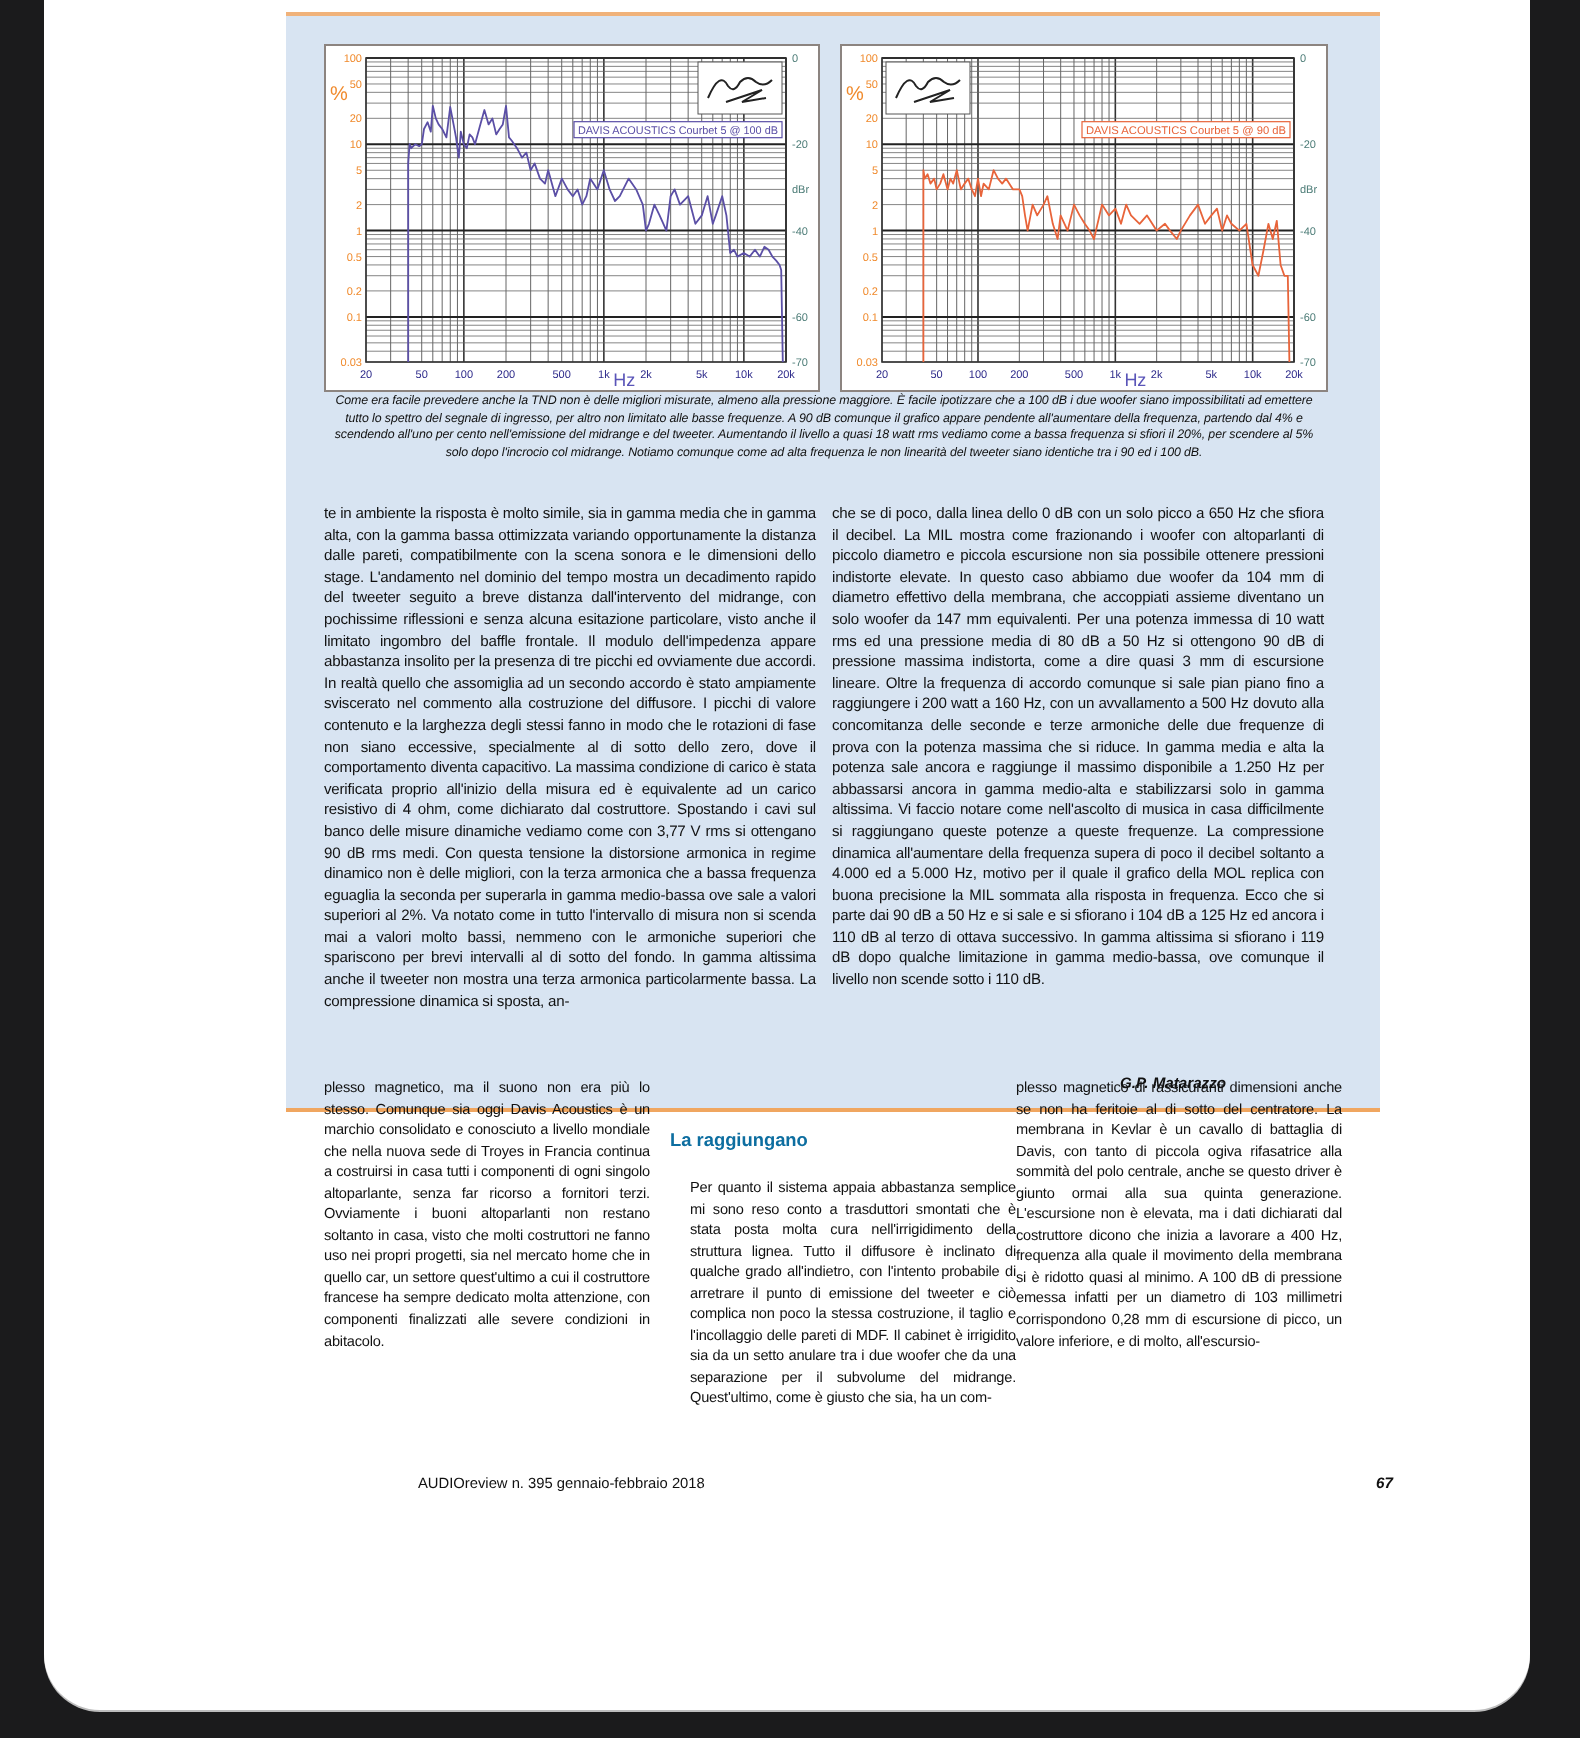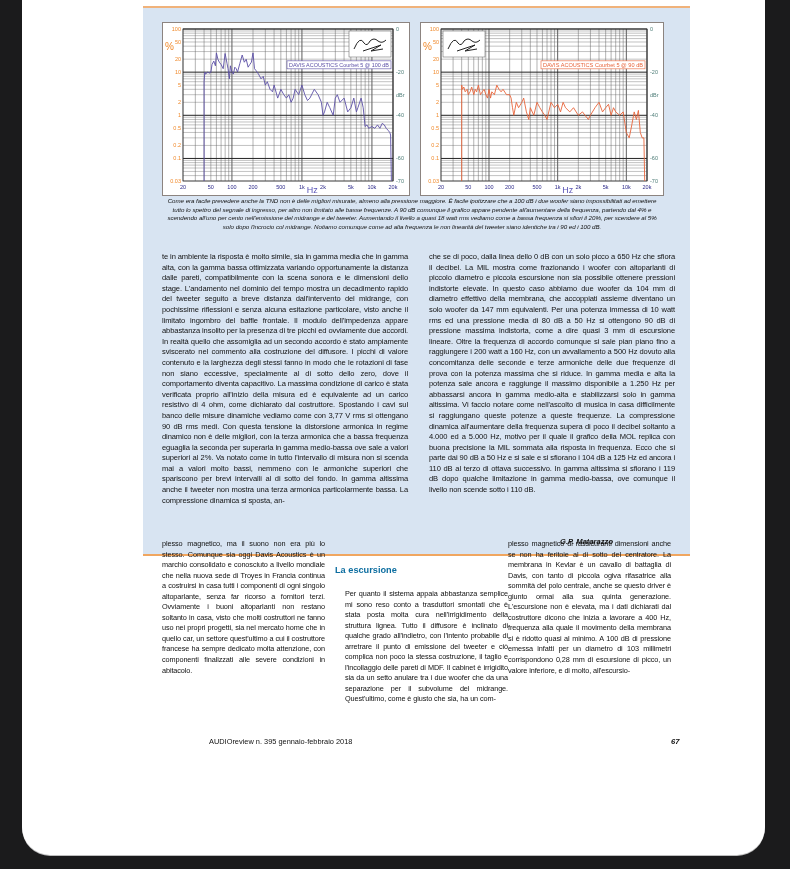--- a/index.html
+++ b/index.html
@@ -33,21 +33,21 @@
   .col p { margin:0; }
   .boxcol { top:252px; width:246px; }
   .signature {
     position:absolute; left:560px; top:537px; width:98px; 
     font-weight:bold; font-style:italic; font-size:7.6px; color:#111;
   }
   .section-title {
     position:absolute; left:335px; top:565px; font-weight:bold; font-size:9.2px; color:#0d6ea0;
   }
   .footer-left { position:absolute; left:161px; top:737px; font-size:7.4px; color:#111;margin-left:48px; }
-  .footer-right { position:absolute; left:671px; top:737px; font-size:7.6px; color:#111; font-style:italic; font-weight:bold; }
+  .footer-right { position:absolute; left:688px; top:737px; font-size:7.6px; color:#111; font-style:italic; font-weight:bold; }
   .bodycol { top:539px; width:163px; font-size:7.3px; line-height:10.55px; }
 </style>
 </head>
 <body>
 
 <div class="page">
   <div class="boxout"></div>
 </div>
 
 <div class="chart-frame" style="left:162px; top:22px; width:246px; height:172px;">
@@ -257,29 +257,29 @@
     </svg>
 </div>
 
 <div class="caption">
   <p>Come era facile prevedere anche la TND non è delle migliori misurate, almeno alla pressione maggiore. È facile ipotizzare che a 100 dB i due woofer siano impossibilitati ad emettere tutto lo spettro del segnale di ingresso, per altro non limitato alle basse frequenze. A 90 dB comunque il grafico appare pendente all'aumentare della frequenza, partendo dal 4% e scendendo all'uno per cento nell'emissione del midrange e del tweeter. Aumentando il livello a quasi 18 watt rms vediamo come a bassa frequenza si sfiori il 20%, per scendere al 5% solo dopo l'incrocio col midrange. Notiamo comunque come ad alta frequenza le non linearità del tweeter siano identiche tra i 90 ed i 100 dB.</p>
 </div>
 
 <div class="col boxcol" style="left:162px;">
   <p>te in ambiente la risposta è molto simile, sia in gamma media che in gamma alta, con la gamma bassa ottimizzata variando opportunamente la distanza dalle pareti, compatibilmente con la scena sonora e le dimensioni dello stage. L'andamento nel dominio del tempo mostra un decadimento rapido del tweeter seguito a breve distanza dall'intervento del midrange, con pochissime riflessioni e senza alcuna esitazione particolare, visto anche il limitato ingombro del baffle frontale. Il modulo dell'impedenza appare abbastanza insolito per la presenza di tre picchi ed ovviamente due accordi. In realtà quello che assomiglia ad un secondo accordo è stato ampiamente sviscerato nel commento alla costruzione del diffusore. I picchi di valore contenuto e la larghezza degli stessi fanno in modo che le rotazioni di fase non siano eccessive, specialmente al di sotto dello zero, dove il comportamento diventa capacitivo. La massima condizione di carico è stata verificata proprio all'inizio della misura ed è equivalente ad un carico resistivo di 4 ohm, come dichiarato dal costruttore. Spostando i cavi sul banco delle misure dinamiche vediamo come con 3,77 V rms si ottengano 90 dB rms medi. Con questa tensione la distorsione armonica in regime dinamico non è delle migliori, con la terza armonica che a bassa frequenza eguaglia la seconda per superarla in gamma medio-bassa ove sale a valori superiori al 2%. Va notato come in tutto l'intervallo di misura non si scenda mai a valori molto bassi, nemmeno con le armoniche superiori che spariscono per brevi intervalli al di sotto del fondo. In gamma altissima anche il tweeter non mostra una terza armonica particolarmente bassa. La compressione dinamica si sposta, an-</p>
 </div>
-<div class="col boxcol" style="left:429px;">
+<div class="col boxcol" style="left:416px;">
   <p>che se di poco, dalla linea dello 0 dB con un solo picco a 650 Hz che sfiora il decibel. La MIL mostra come frazionando i woofer con altoparlanti di piccolo diametro e piccola escursione non sia possibile ottenere pressioni indistorte elevate. In questo caso abbiamo due woofer da 104 mm di diametro effettivo della membrana, che accoppiati assieme diventano un solo woofer da 147 mm equivalenti. Per una potenza immessa di 10 watt rms ed una pressione media di 80 dB a 50 Hz si ottengono 90 dB di pressione massima indistorta, come a dire quasi 3 mm di escursione lineare. Oltre la frequenza di accordo comunque si sale pian piano fino a raggiungere i 200 watt a 160 Hz, con un avvallamento a 500 Hz dovuto alla concomitanza delle seconde e terze armoniche delle due frequenze di prova con la potenza massima che si riduce. In gamma media e alta la potenza sale ancora e raggiunge il massimo disponibile a 1.250 Hz per abbassarsi ancora in gamma medio-alta e stabilizzarsi solo in gamma altissima. Vi faccio notare come nell'ascolto di musica in casa difficilmente si raggiungano queste potenze a queste frequenze. La compressione dinamica all'aumentare della frequenza supera di poco il decibel soltanto a 4.000 ed a 5.000 Hz, motivo per il quale il grafico della MOL replica con buona precisione la MIL sommata alla risposta in frequenza. Ecco che si parte dai 90 dB a 50 Hz e si sale e si sfiorano i 104 dB a 125 Hz ed ancora i 110 dB al terzo di ottava successivo. In gamma altissima si sfiorano i 119 dB dopo qualche limitazione in gamma medio-bassa, ove comunque il livello non scende sotto i 110 dB.</p>
 </div>
 <div class="signature">G.P. Matarazzo</div>
 
 <div class="col bodycol" style="left:162px;">
   <p>plesso magnetico, ma il suono non era più lo stesso. Comunque sia oggi Davis Acoustics è un marchio consolidato e conosciuto a livello mondiale che nella nuova sede di Troyes in Francia continua a costruirsi in casa tutti i componenti di ogni singolo altoparlante, senza far ricorso a fornitori terzi. Ovviamente i buoni altoparlanti non restano soltanto in casa, visto che molti costruttori ne fanno uso nei propri progetti, sia nel mercato home che in quello car, un settore quest'ultimo a cui il costruttore francese ha sempre dedicato molta attenzione, con componenti finalizzati alle severe condizioni in abitacolo.</p>
 </div>
-<div class="section-title">La escursione</div>
+<div class="section-title">La raggiungano</div>
 <div class="col bodycol" style="left:345px; top:589px;">
   <p>Per quanto il sistema appaia abbastanza semplice mi sono reso conto a trasduttori smontati che è stata posta molta cura nell'irrigidimento della struttura lignea. Tutto il diffusore è inclinato di qualche grado all'indietro, con l'intento probabile di arretrare il punto di emissione del tweeter e ciò complica non poco la stessa costruzione, il taglio e l'incollaggio delle pareti di MDF. Il cabinet è irrigidito sia da un setto anulare tra i due woofer che da una separazione per il subvolume del midrange. Quest'ultimo, come è giusto che sia, ha un com-</p>
 </div>
 <div class="col bodycol" style="left:508px;">
   <p>plesso magnetico di rassicuranti dimensioni anche se non ha feritoie al di sotto del centratore. La membrana in Kevlar è un cavallo di battaglia di Davis, con tanto di piccola ogiva rifasatrice alla sommità del polo centrale, anche se questo driver è giunto ormai alla sua quinta generazione. L'escursione non è elevata, ma i dati dichiarati dal costruttore dicono che inizia a lavorare a 400 Hz, frequenza alla quale il movimento della membrana si è ridotto quasi al minimo. A 100 dB di pressione emessa infatti per un diametro di 103 millimetri corrispondono 0,28 mm di escursione di picco, un valore inferiore, e di molto, all'escursio-</p>
 </div>
 
 <div class="footer-left">AUDIOreview n. 395 gennaio-febbraio 2018</div>
 <div class="footer-right">67</div>
 

